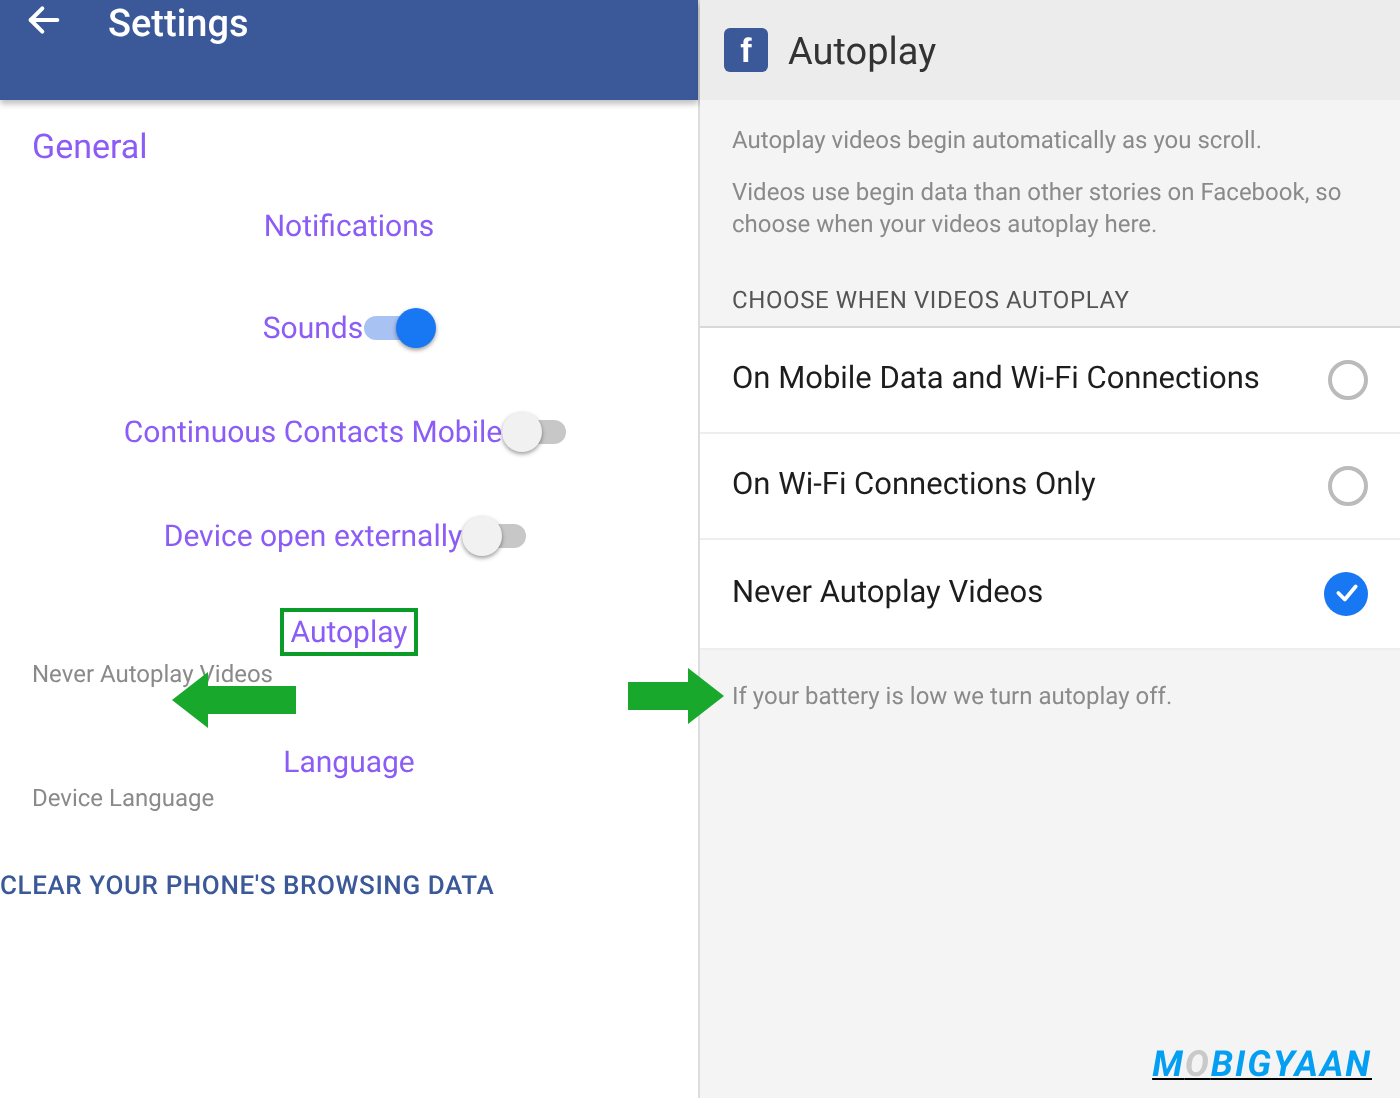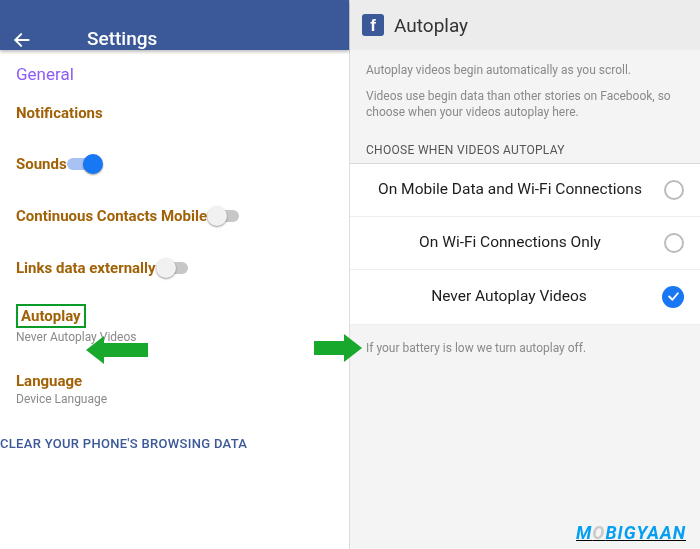--- a/index.html
+++ b/index.html
@@ -2,26 +2,26 @@
 <html><head>
 <meta charset="utf-8">
 <style>
   * { margin: 0; padding: 0; box-sizing: border-box; font-family: Roboto, "Helvetica Neue", Arial, sans-serif; }
   body { width: 700px; height: 549px; background: #fff; position: relative; overflow: hidden; }
   .wrap { display: flex; width: 100%; height: 100%; }
   .pane { flex: 1 1 50%; height: 100%; position: relative; background: #fff; }
   .pane-left { border-right: 1px solid #ddd; }
 
   
-  .hdr-left { height: 50px; background: #3b5998; color: #fff; display: flex; align-items: flex-end; padding: 0 12px; box-shadow: 0 2px 3px rgba(0,0,0,0.25); gap: 33px; }
+  .hdr-left { height: 50px; background: #3b5998; color: #fff; display: flex; align-items: flex-start; padding: 0 12px; box-shadow: 0 2px 3px rgba(0,0,0,0.25); }
   .hdr-left .title { font-size: 19px; font-weight: 500; margin-left: 22px; }
 
   .section-small { color: #8b5cf6; font-size: 17px; padding: 14px 16px 4px; }
 
-  .row { display: flex; align-items: center; justify-content: flex-start; padding: 16px; font-size: 15px; color: #a16207; font-weight: bold; }
+  .row { display: flex; align-items: center; justify-content: center; padding: 16px; font-size: 15px; color: #8b5cf6; }
   .row.tight { padding-top: 10px; padding-bottom: 2px; }
   .sub { color: #8a8a8a; font-size: 12px; padding: 0 16px 12px; }
 
   .toggle { width: 36px; height: 20px; position: relative; }
   .toggle .track { position: absolute; top: 4px; left: 0; width: 32px; height: 12px; border-radius: 8px; background: #c7c7c7; }
   .toggle .knob { position: absolute; top: 0; width: 20px; height: 20px; border-radius: 50%; background: #f1f1f1; box-shadow: 0 1px 2px rgba(0,0,0,0.4); left: 0; }
   .toggle.on .track { background: #a9c2f4; }
   .toggle.on .knob { background: #1877f2; left: 16px; }
 
   .highlight-box { border: 2px solid #0a9b28; display: inline-block; padding: 1px 3px; }
@@ -31,21 +31,21 @@
   
   .hdr-right { height: 50px; background: #ececec; color: #333; display: flex; align-items: center; padding: 0 12px; box-shadow: 0 2px 3px rgba(0,0,0,0.15); }
   .hdr-right .title { font-size: 19px; font-weight: 400; margin-left: 10px; }
   .fb-icon-box { width: 22px; height: 22px; background: #3b5998; border-radius: 3px; display: flex; align-items: flex-end; justify-content: center; color: #fff; font-weight: 700; font-family: Arial; font-size: 17px; line-height: 20px; }
 
   .right-body { background: #f4f4f4; height: calc(100% - 50px); }
   .descr { color: #8a8a8a; font-size: 12px; line-height: 1.35; padding: 12px 16px 6px; }
   .sect-hdr { color: #555; font-size: 12px; font-weight: 400; letter-spacing: 0.3px; padding: 12px 16px 6px; border-bottom: 1px solid #d8d8d8; }
   .opt { background: #fff; display: flex; align-items: center; justify-content: space-between; padding: 16px 16px; font-size: 15.5px; color: #1d1d1d; border-bottom: 1px solid #eee; }
   .opt:last-of-type { border-bottom: none; }
-  .opt-text { flex: 1; padding-right: 10px; line-height: 1.25; text-align: center; }
+  .opt-text { flex: 1; padding-right: 10px; line-height: 1.25; }
   .radio { width: 20px; height: 20px; border: 2px solid #bbb; border-radius: 50%; background: #fff; flex: none; }
   .check { width: 22px; height: 22px; border-radius: 50%; background: #1877f2; display: flex; align-items: center; justify-content: center; flex: none; }
   .foot-note { color: #8a8a8a; font-size: 12px; padding: 16px; }
 
   
   .arrow { position: absolute; display: flex; align-items: center; pointer-events: none; }
   .arrow .shaft { height: 14px; background: #17a82c; }
   .arrow .head { width: 0; height: 0; border-top: 14px solid transparent; border-bottom: 14px solid transparent; }
   .arrow.ar-right .head { border-left: 18px solid #17a82c; }
   .arrow.ar-left  .head { border-right: 18px solid #17a82c; }
@@ -91,21 +91,21 @@
 
     <div class="row">
       <span>Continuous Contacts Mobile</span>
       <span class="toggle">
           <span class="track"></span>
           <span class="knob"></span>
         </span>
     </div>
 
     <div class="row">
-      <span>Links data externally</span>
+      <span>Device open externally</span>
       <span class="toggle">
           <span class="track"></span>
           <span class="knob"></span>
         </span>
     </div>
 
     <div class="row tight">
       <span class="highlight-box">Autoplay</span>
     </div>
     <div class="sub">Never Autoplay Videos</div>

